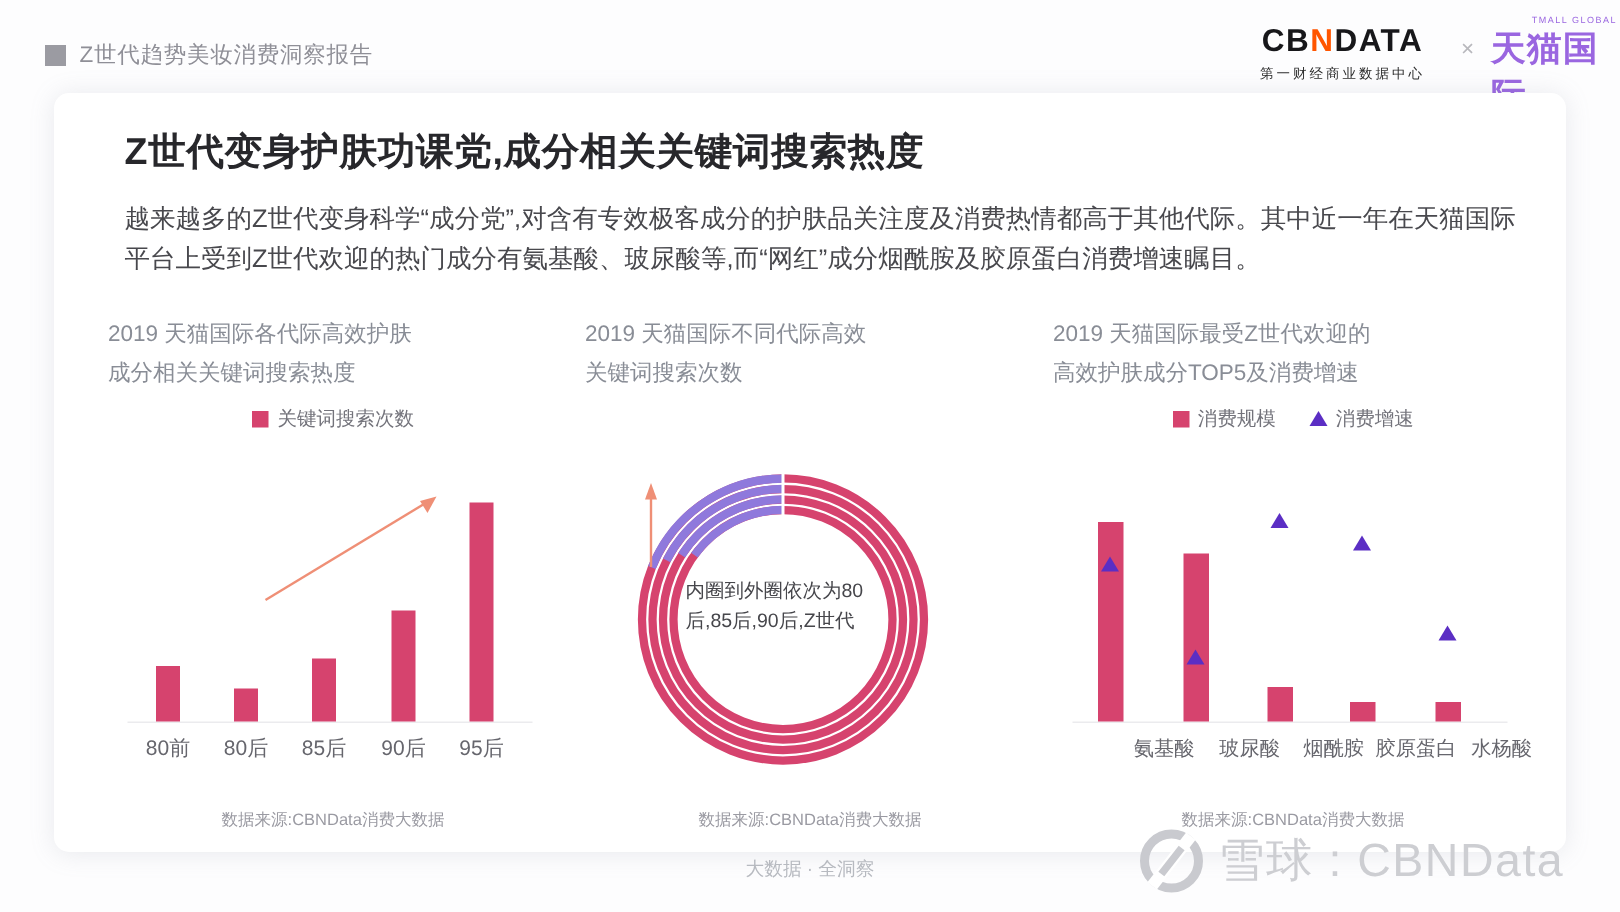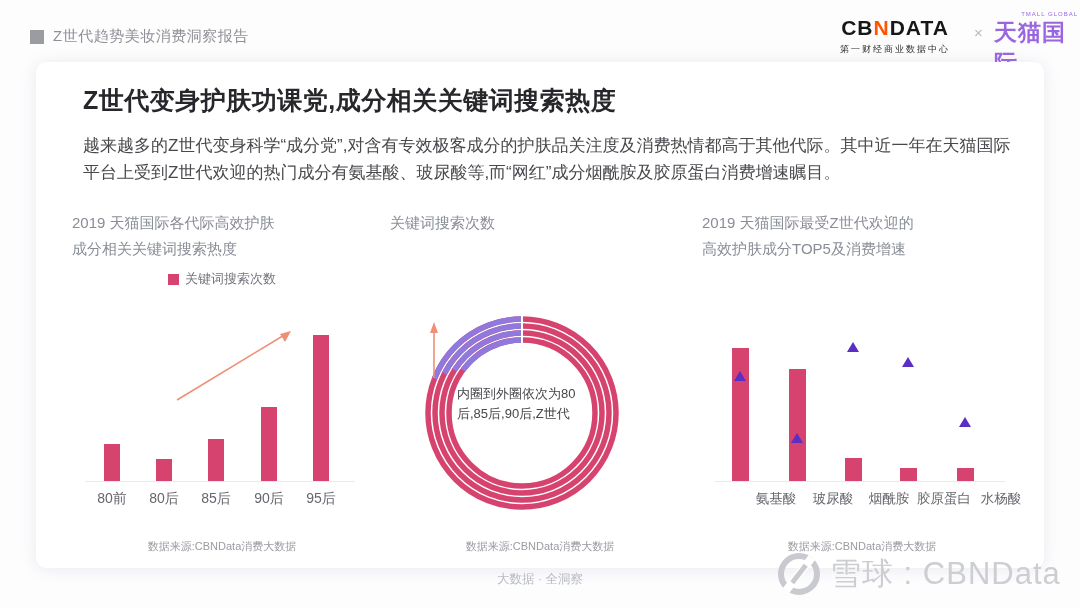--- a/index.html
+++ b/index.html
@@ -54,21 +54,21 @@
   .donut-svg { position:absolute; left:386px; top:251px; }
   .donut-note { position:absolute; left:421px; top:322px; width:120px; font-size:13px; line-height:20px; color:#46464b; }
 
   .source { position:absolute; top:477px; text-align:center; font-size:11px; color:#9a9aa2; }
   .src-1 { left:36px;  width:300px; }
   .src-2 { left:354px; width:300px; }
   .src-3 { left:666px; width:320px; }
 
   
   .footer-tagline { position:absolute; left:0; top:571px; width:1080px; text-align:center; font-size:12.5px; color:#b7bac0; }
-  .watermark { position:absolute; left:776px; top:551px; display:flex; align-items:center; gap:8px; z-index:5; }
+  .watermark { position:absolute; left:758px; top:551px; display:flex; align-items:center; gap:8px; z-index:5; }
   .wm-text { font-size:31px; color:#cdced2; letter-spacing:1px; }
 </style>
 </head>
 <body>
 
 <div id="stage">
 
   <div class="top-left">
     <span class="hdr-square"></span>
     <span class="hdr-title">Z世代趋势美妆消费洞察报告</span>
@@ -87,31 +87,42 @@
   <div class="card">
 
     <div class="main-title">Z世代变身护肤功课党,成分相关关键词搜索热度</div>
     <div class="main-body">越来越多的Z世代变身科学“成分党”,对含有专效极客成分的护肤品关注度及消费热情都高于其他代际。其中近一年在天猫国际平台上受到Z世代欢迎的热门成分有氨基酸、玻尿酸等,而“网红”成分烟酰胺及胶原蛋白消费增速瞩目。</div>
 
     <div class="chart-title ct-1">
       <div>2019 天猫国际各代际高效护肤</div>
       <div>成分相关关键词搜索热度</div>
     </div>
     <div class="chart-title ct-2">
+      <div>2019 天猫国际不同代际高效</div>
       <div>关键词搜索次数</div>
     </div>
     <div class="chart-title ct-3">
       <div>2019 天猫国际最受Z世代欢迎的</div>
       <div>高效护肤成分TOP5及消费增速</div>
     </div>
 
     <div class="legend-row lg-1">
       <span class="legend-item">
         <span class="lg-square" style="background: rgb(214, 67, 110);"></span>
         <span>关键词搜索次数</span>
+      </span>
+    </div>
+    <div class="legend-row lg-3">
+      <span class="legend-item">
+        <span class="lg-square" style="background: rgb(214, 67, 110);"></span>
+        <span>消费规模</span>
+      </span>
+      <span class="legend-item">
+        <span class="lg-triangle"></span>
+        <span>消费增速</span>
       </span>
     </div>
 
     <div class="plot plot-1" id="plot1">
       <svg class="arrow-svg" width="270" height="182">
         <line x1="92" y1="100" x2="201" y2="34" stroke="#ef8f76" stroke-width="1.6"></line>
         <polygon points="206,31 195,34 200,42" fill="#ef8f76"></polygon>
       </svg>
     <div class="bar" style="left: 19px; width: 16px; height: 37px; background: rgb(214, 67, 110);"></div>
         <div class="bar" style="left: 71px; width: 16px; height: 22px; background: rgb(214, 67, 110);"></div>

